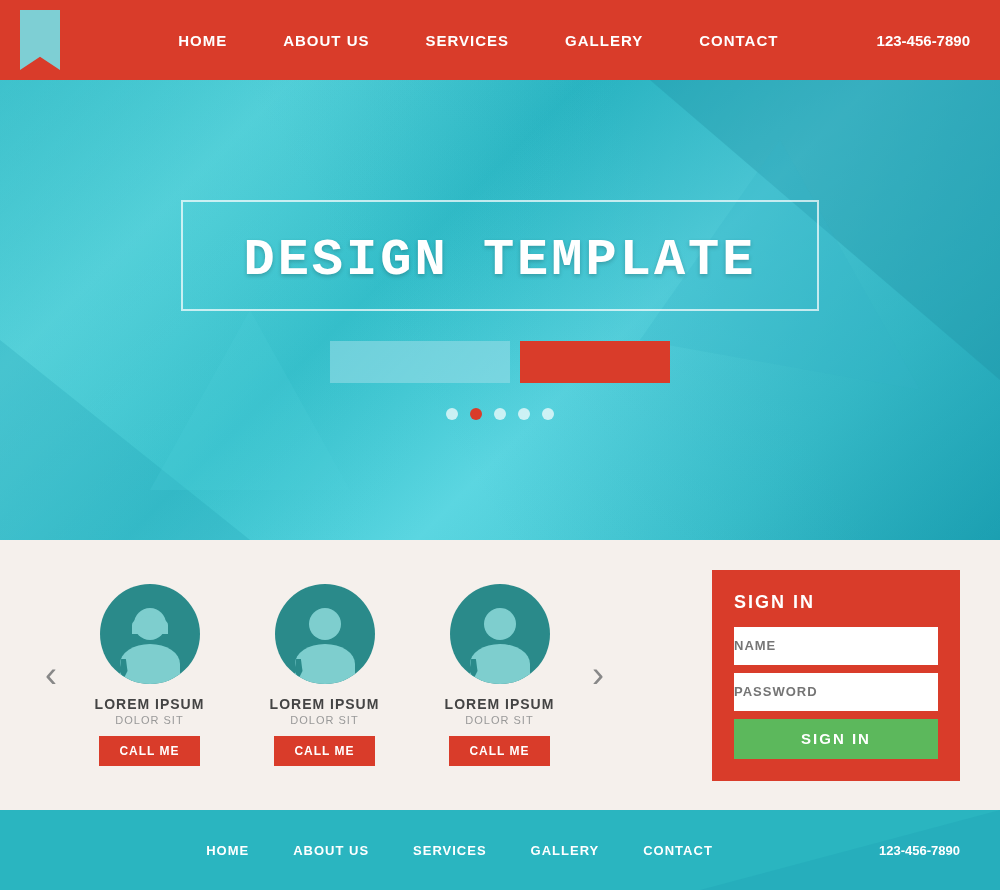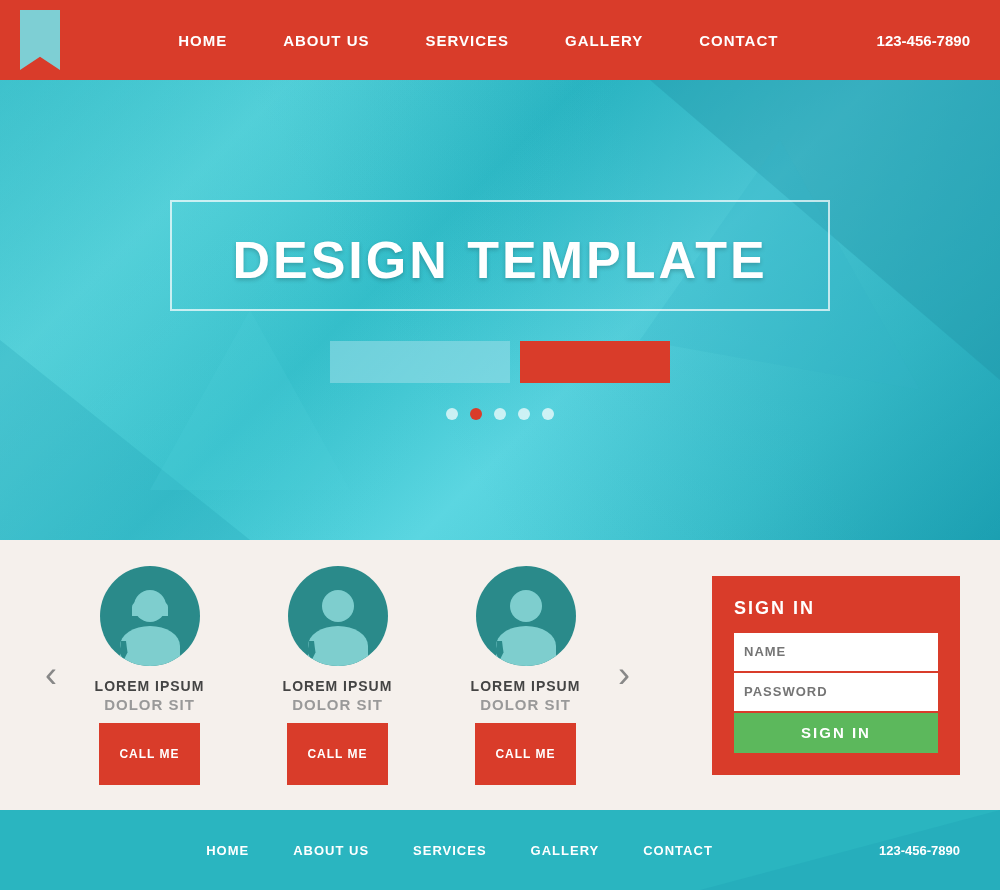--- a/index.html
+++ b/index.html
@@ -107,20 +107,21 @@
 
     .hero-content {
       position: relative;
       z-index: 2;
       text-align: center;
     }
     .hero-box {
       border: 2px solid rgba(255,255,255,0.7);
       padding: 30px 60px 20px;
       margin-bottom: 30px;
+      font-family: Liberation Mono, monospace;
     }
     .hero-title {
       color: white;
       font-size: 52px;
       font-weight: 900;
       letter-spacing: 3px;
       text-transform: uppercase;
       text-shadow: 0 2px 4px rgba(0,0,0,0.2);
       line-height: 1.1;
     }
@@ -202,21 +203,21 @@
       background: none;
       border: none;
       font-size: 36px;
       color: #888;
       cursor: pointer;
       padding: 0 5px;
       line-height: 1;
     }
     .team-cards {
       display: flex;
-      gap: 33px;
+      gap: 20px;
     }
     .team-card {
       text-align: center;
       width: 155px;
     }
     .avatar-circle {
       width: 100px;
       height: 100px;
       border-radius: 50%;
       background: #2a8a8a;
@@ -265,32 +266,31 @@
       border-radius: 50% 50% 0 0;
     }
     .team-name {
       font-size: 14px;
       font-weight: 700;
       text-transform: uppercase;
       color: #444;
       letter-spacing: 1px;
     }
     .team-sub {
-      font-size: 15px;
+      font-size: 11px;
       color: #999;
       text-transform: uppercase;
       letter-spacing: 1px;
       margin-top: 2px;
-      font-weight: bold;
     }
     .call-btn {
       background: #d93c2a;
       color: white;
       border: none;
-      padding: 24px 20px;
+      padding: 8px 20px;
       font-size: 12px;
       font-weight: 700;
       letter-spacing: 1px;
       text-transform: uppercase;
       cursor: pointer;
       margin-top: 10px;
     }
 
     
     .signin-box {
@@ -304,27 +304,27 @@
       color: white;
       font-size: 18px;
       font-weight: 700;
       letter-spacing: 2px;
       margin-bottom: 14px;
     }
     .signin-input {
       width: 100%;
       height: 38px;
       border: none;
-      padding: 0 10px;
+      padding: 0 0;
       font-size: 13px;
       font-weight: 600;
       text-transform: uppercase;
       letter-spacing: 1px;
       color: #c2410c;
-      margin-bottom: 2px;
+      margin-bottom: 8px;
       background: white;
     }
     .signin-btn {
       width: 100%;
       height: 40px;
       background: #5cb85c;
       color: white;
       border: none;
       font-size: 15px;
       font-weight: 700;

